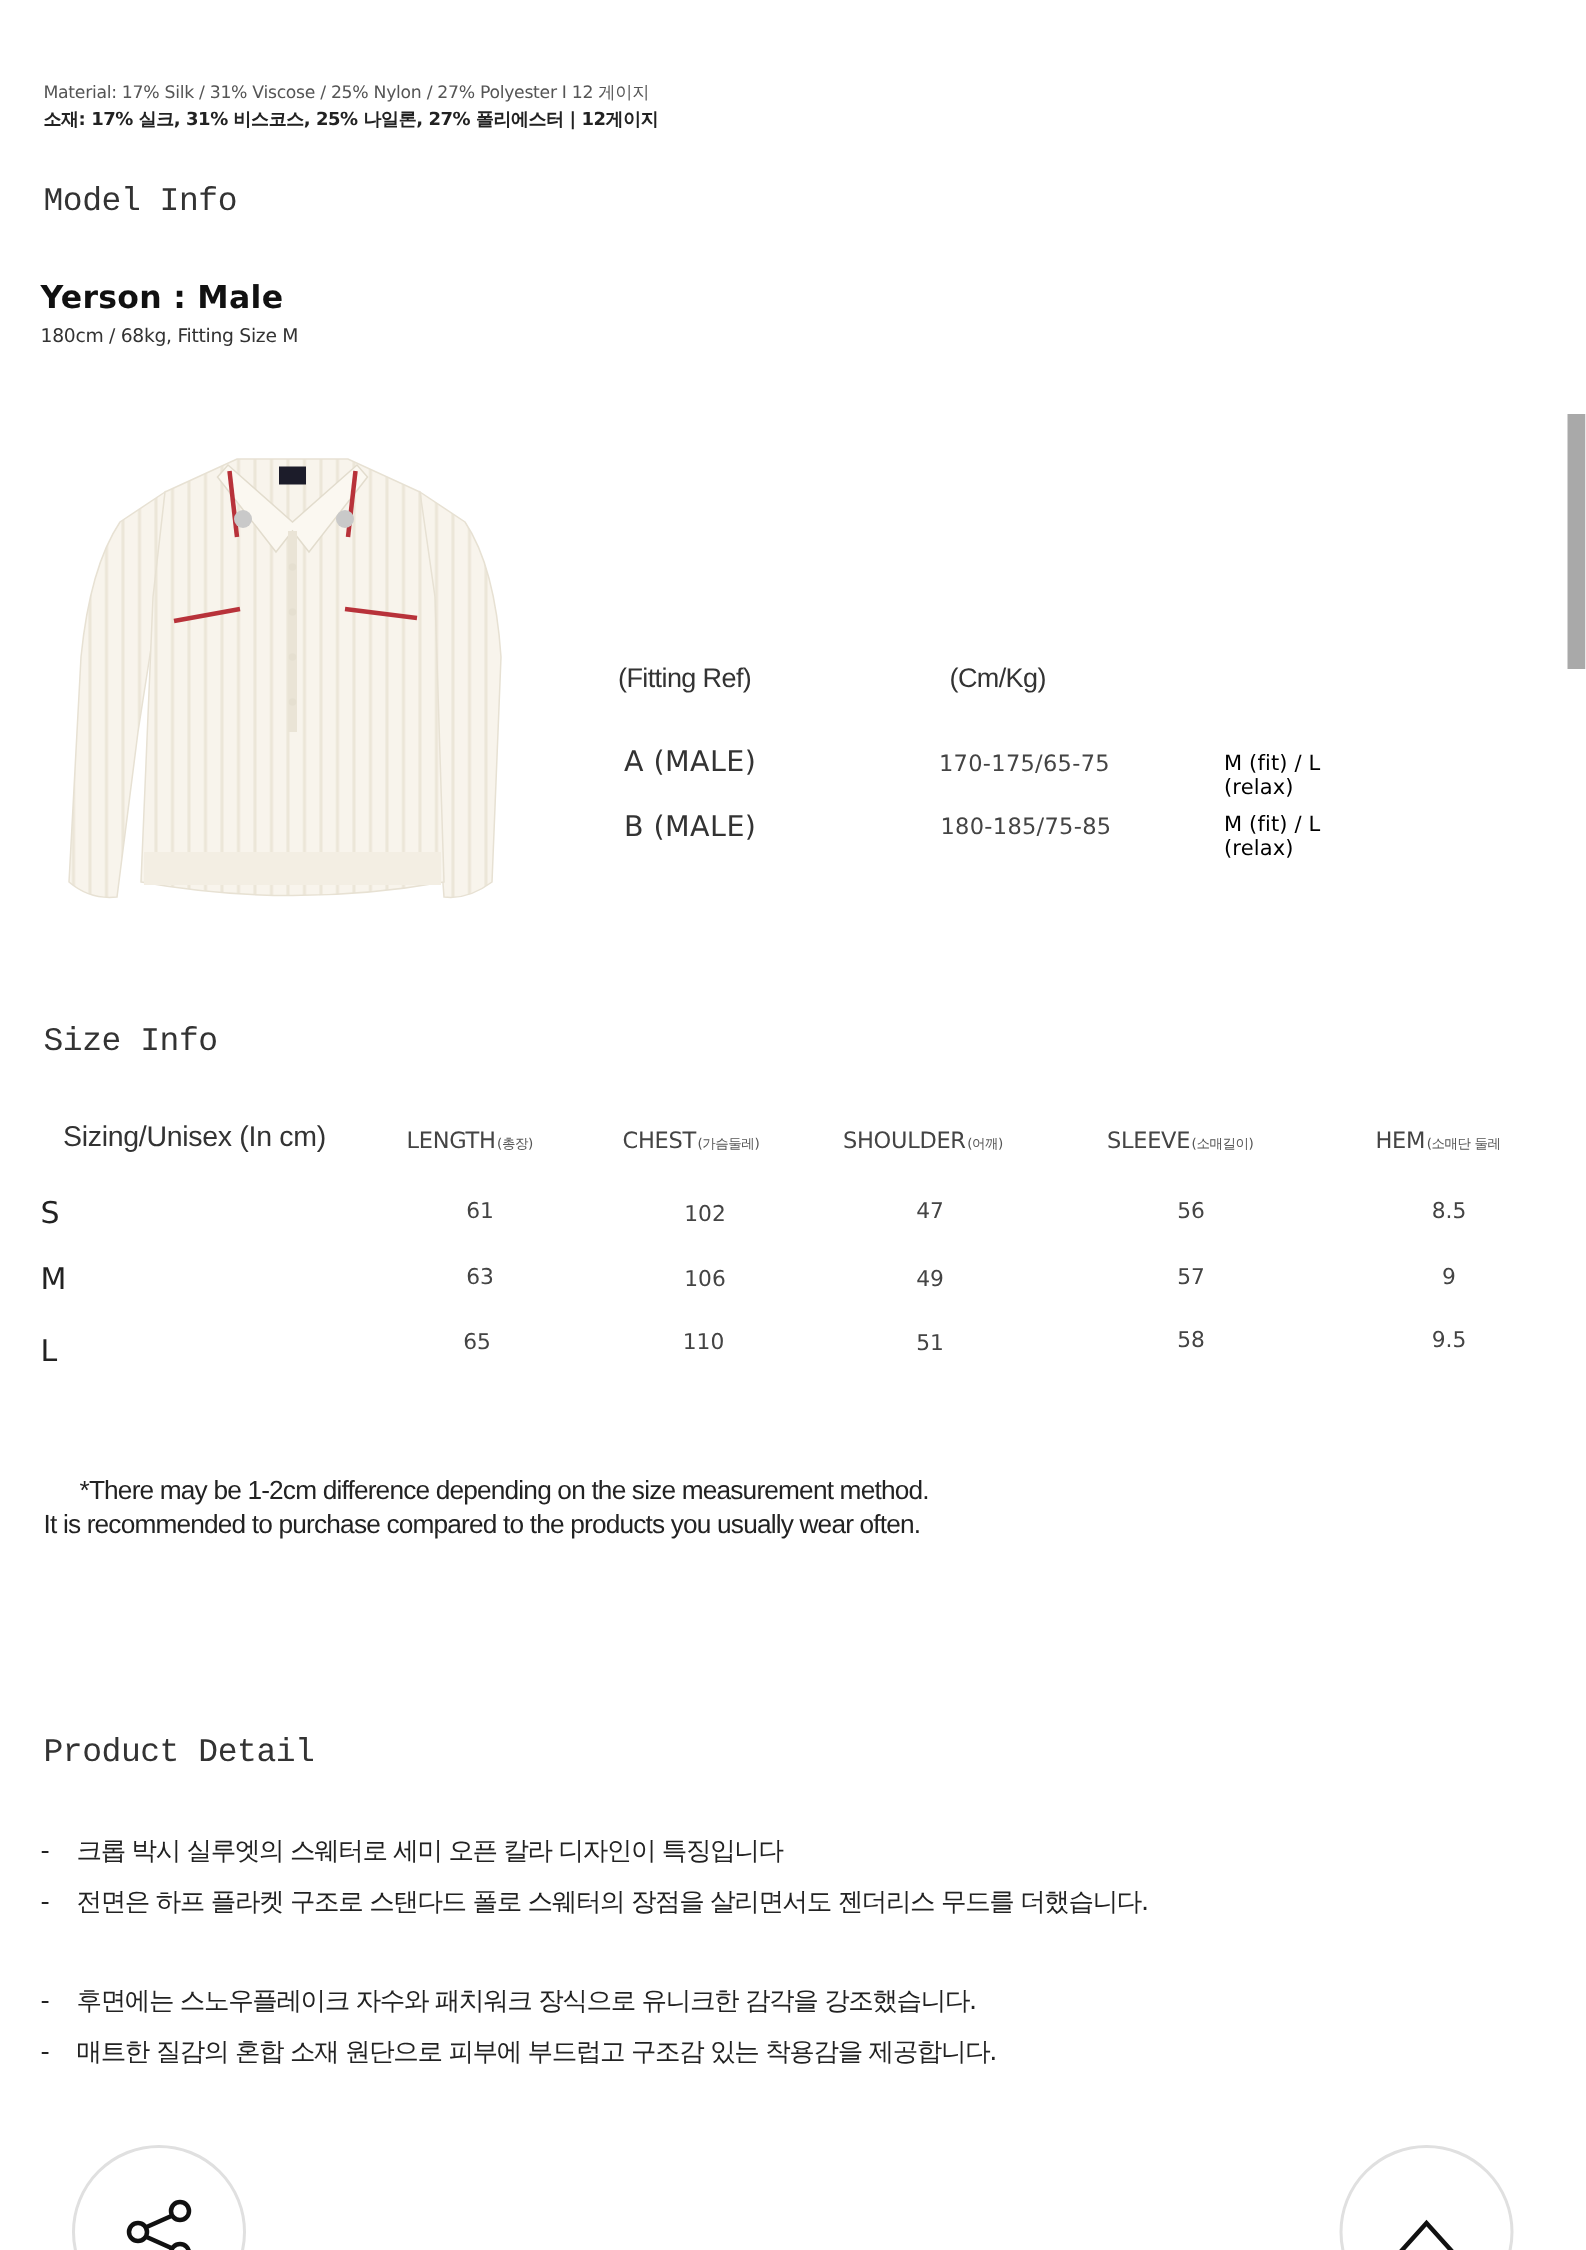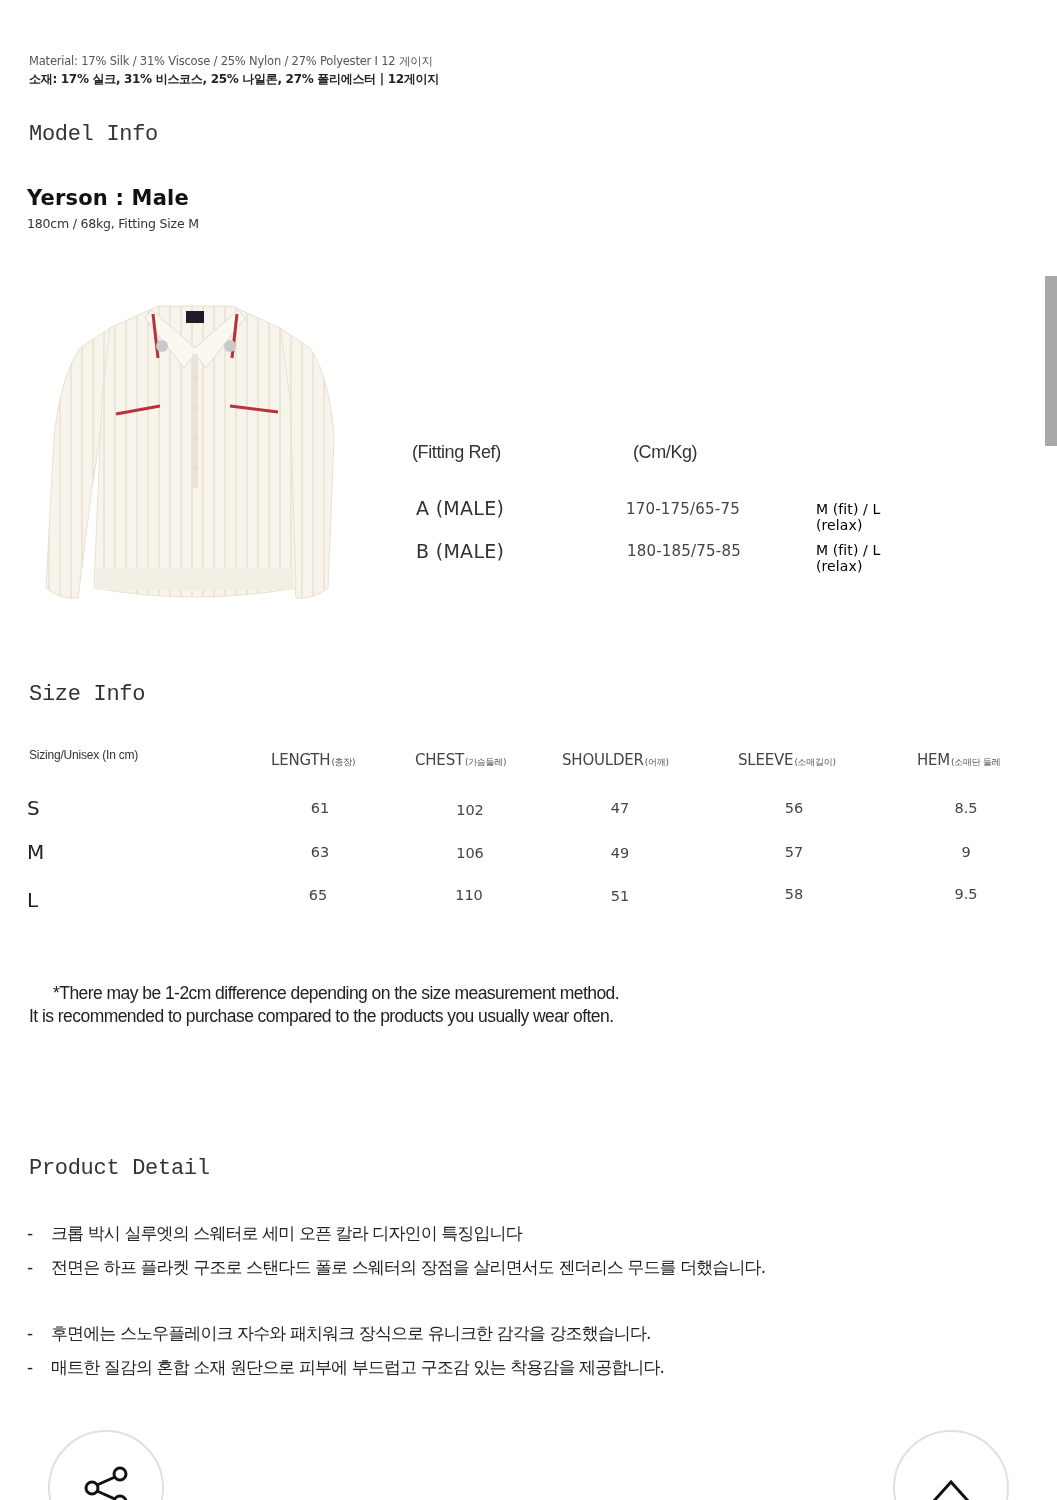--- a/index.html
+++ b/index.html
@@ -75,23 +75,23 @@
     .fit-size {
       font-family: "DejaVu Sans", sans-serif;
       font-size: 14px; color: #000000;
       letter-spacing: 0.1px;
     }
 
     .size-info-title { left: 29px; top: 662px; margin-top: 20px; }
 
     
     .size-header-main {
-      left: 29px; top: 748px;
-      font-family: "Liberation Sans", sans-serif;
-      font-size: 12px; color: #333;
+      left: 42px; top: 748px;
+      font-family: "Liberation Sans", sans-serif;
+      font-size: 19px; color: #333;
       letter-spacing: -0.2px;
     }
     .col-head {
       top: 751px;
       font-family: "DejaVu Sans", sans-serif;
       font-size: 15px; color: #444;
       white-space: nowrap;
       letter-spacing: -0.2px;
     }
     .col-head .sub {

